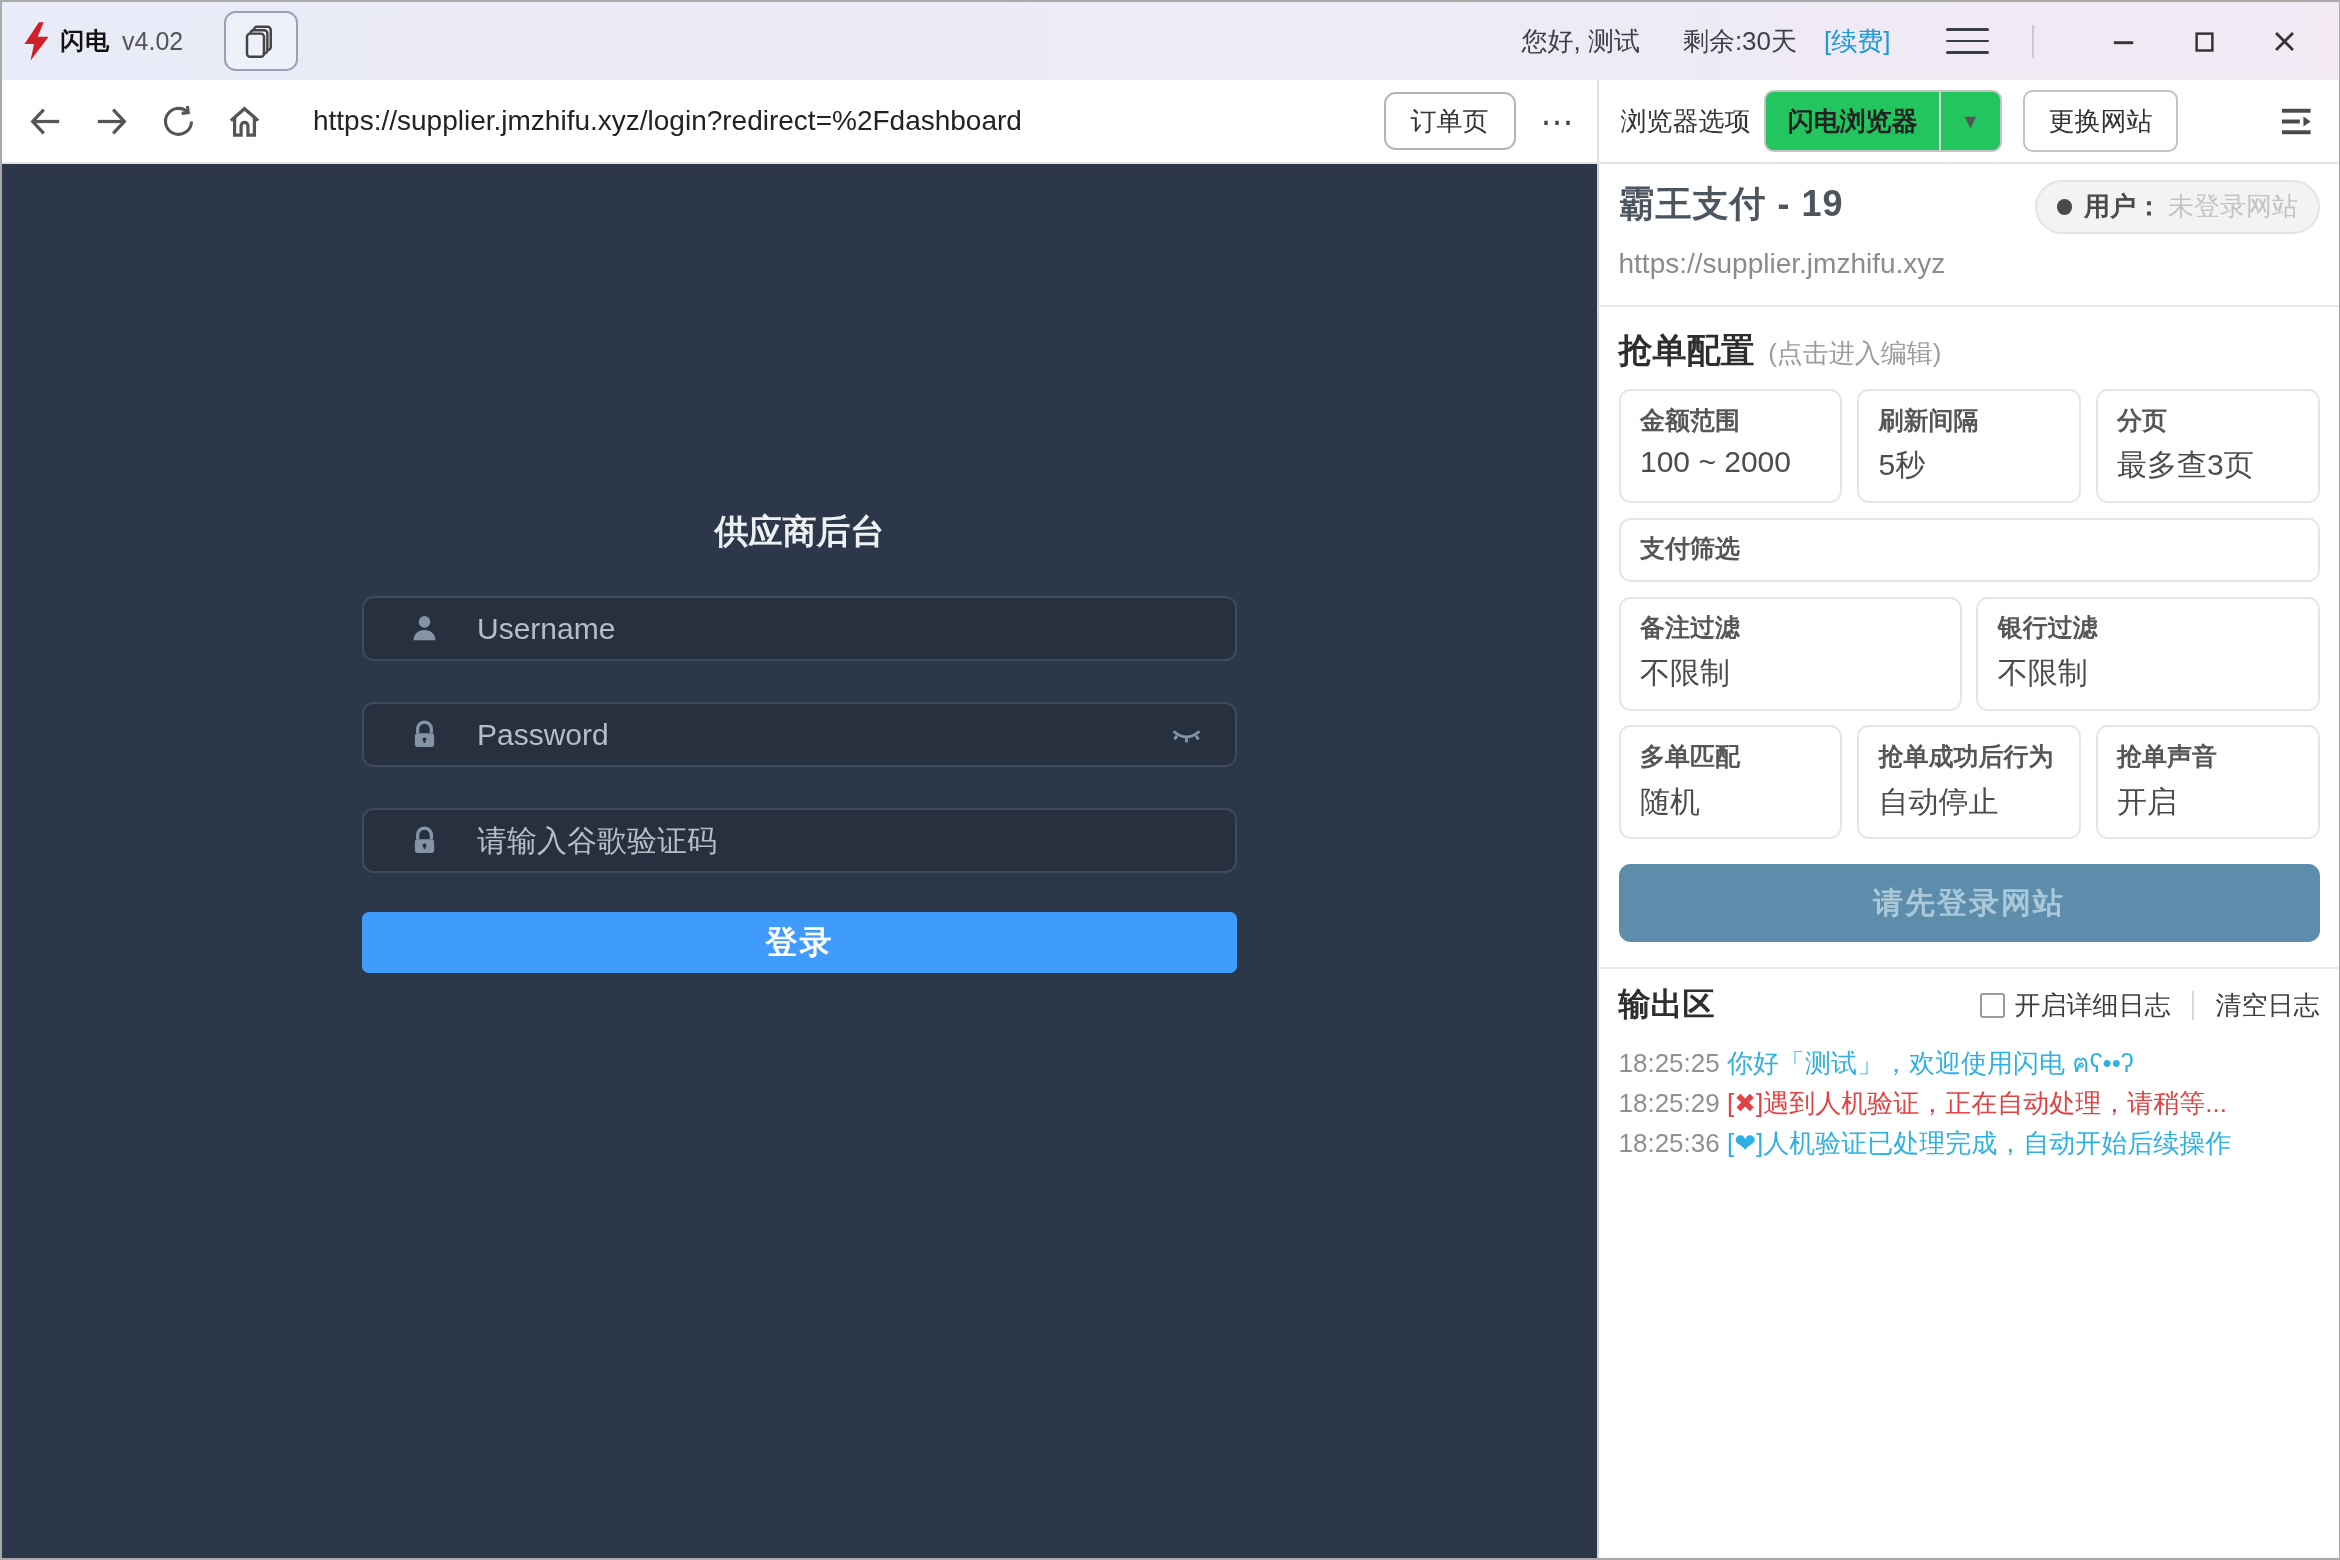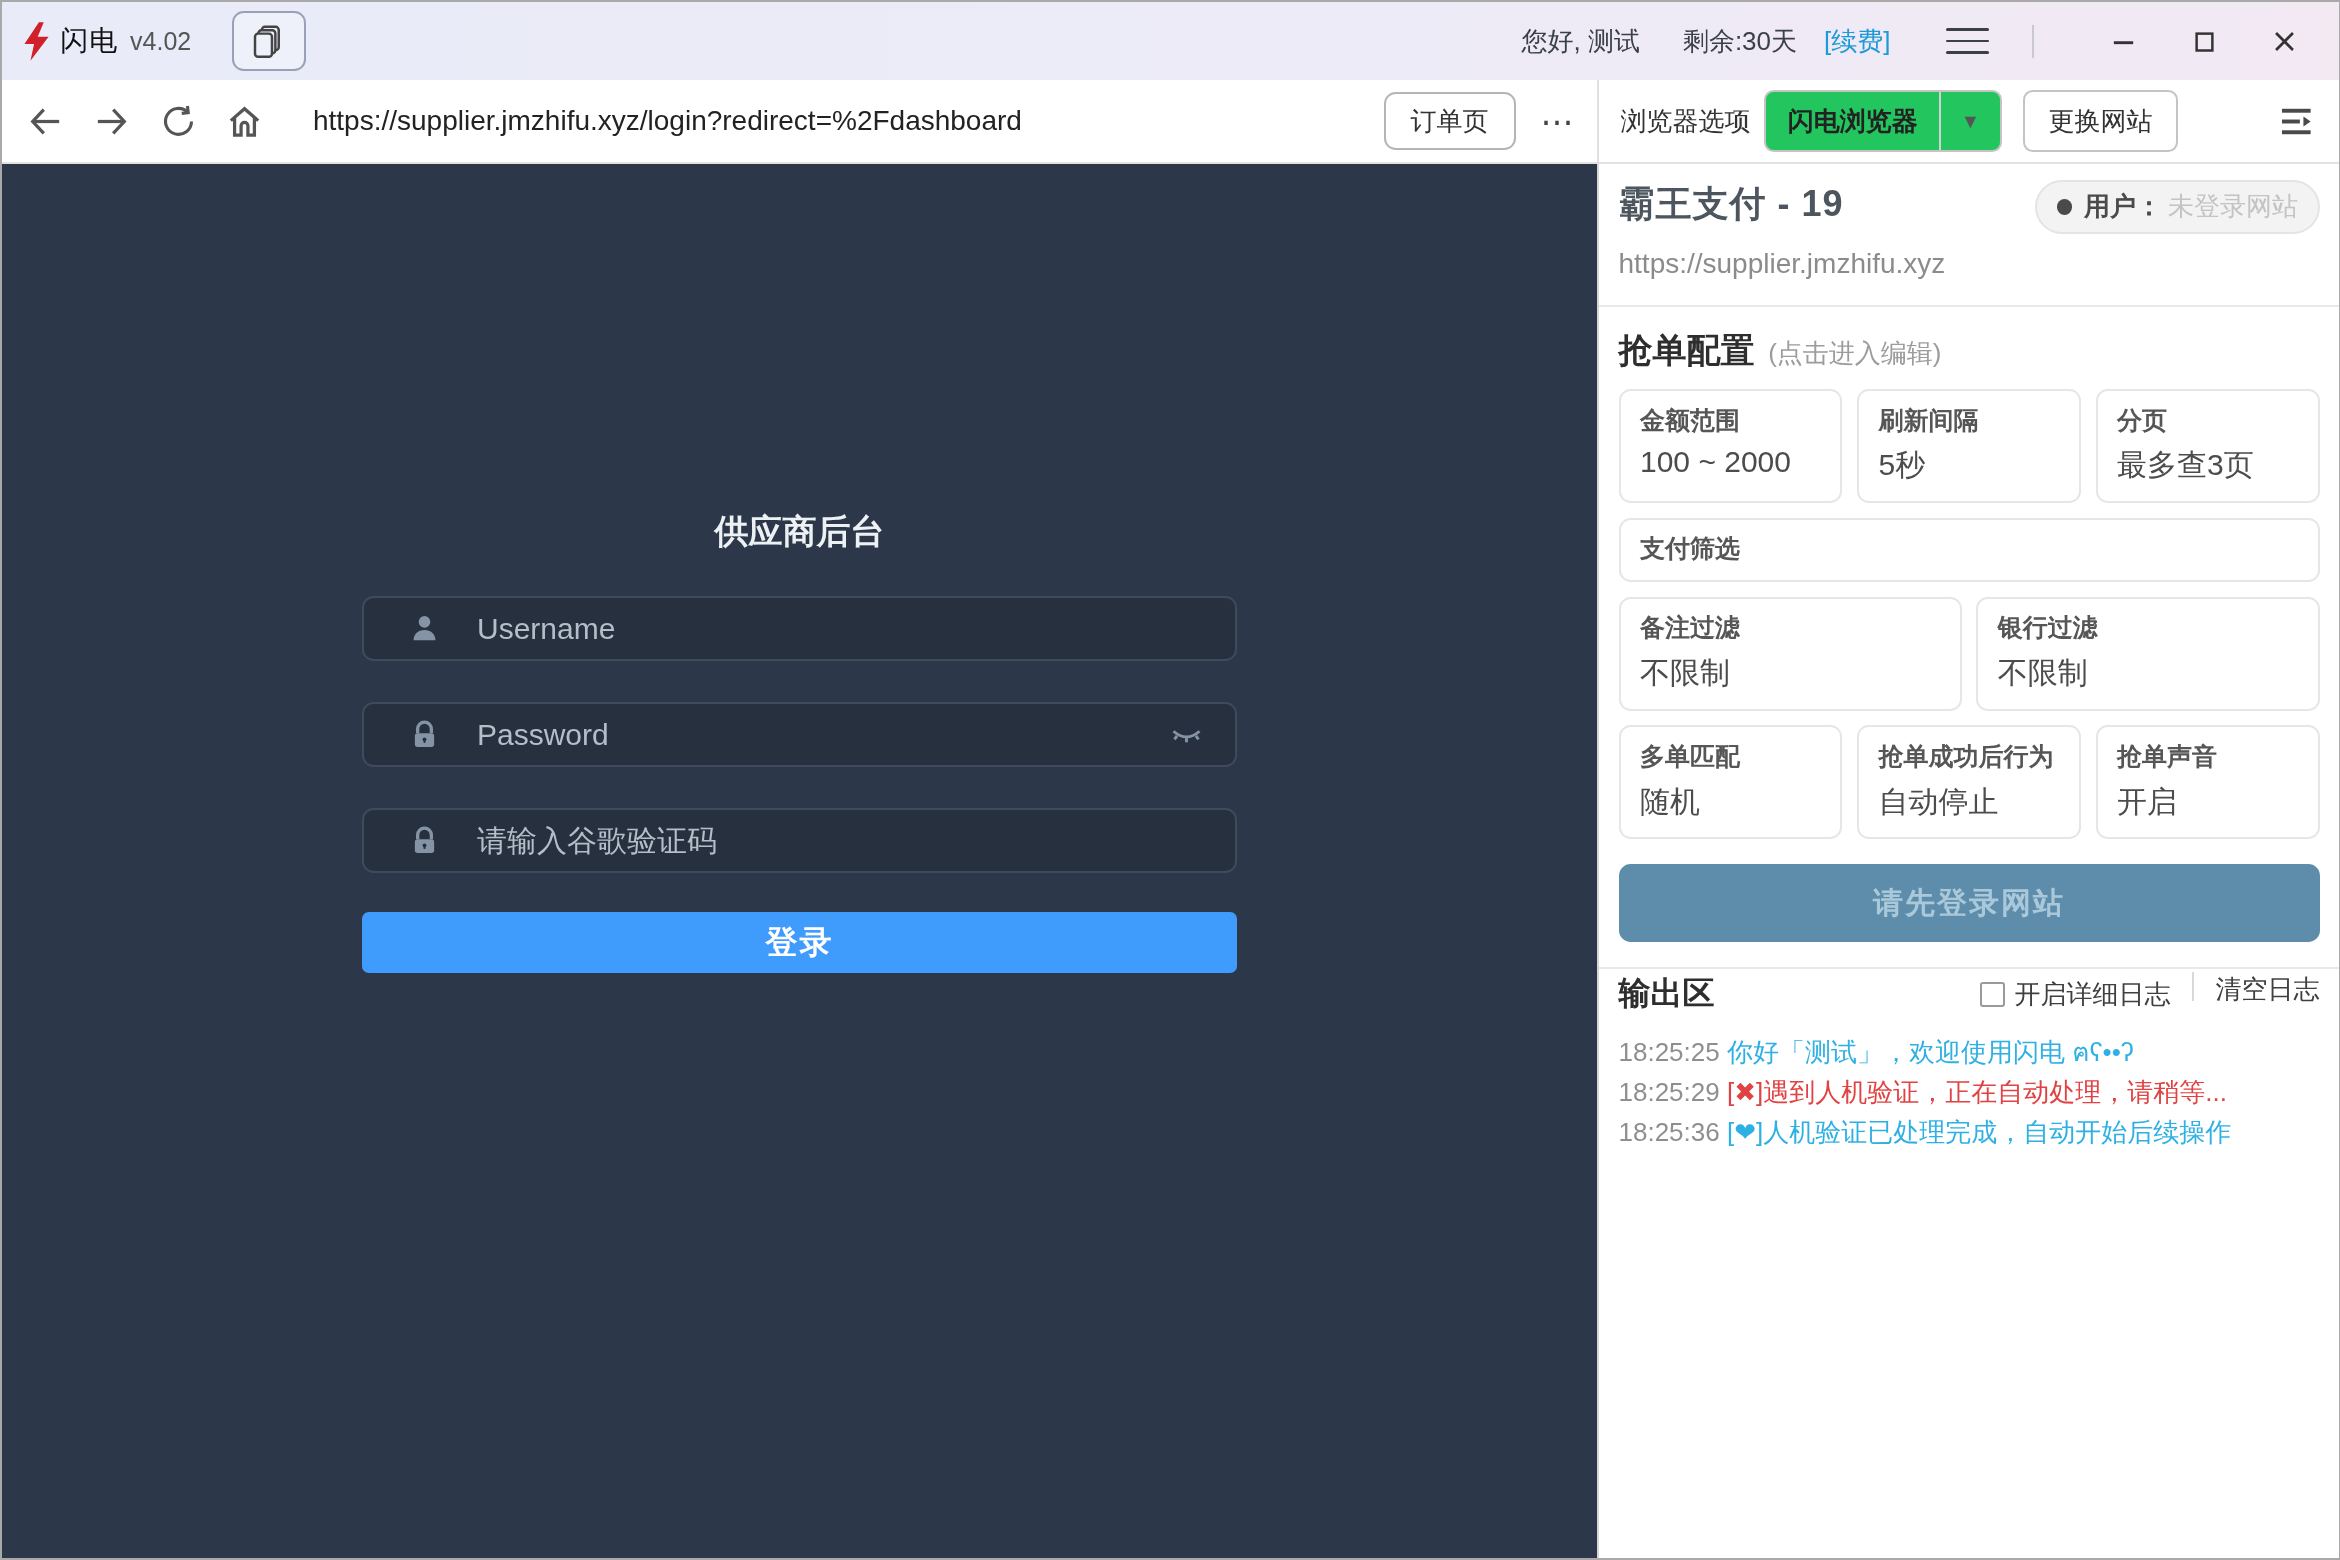--- a/index.html
+++ b/index.html
@@ -6,21 +6,21 @@
   html,body { width:2341px; height:1560px; overflow:hidden; }
   body { font-family:"Liberation Sans","DejaVu Sans",sans-serif; background:#fff; }
 
   .window { width:2341px; height:1560px; display:flex; flex-direction:column; border:2px solid #a9a9a9; }
 
   
   .titlebar { height:78px; flex:0 0 78px; background:linear-gradient(90deg,#e9ebf8 0%,#ecebf7 55%,#f2e9f3 100%);
     display:flex; align-items:center; padding:0 25px 0 19.5px; }
   .tb-left { display:flex; align-items:center; gap:9.8px; }
   .bolt { width:29px; height:39px; }
-  .app-name { font-size:28px; font-weight:normal; color:#111; letter-spacing:1px; }
+  .app-name { font-size:24px; font-weight:bold; color:#111; letter-spacing:1px; }
   .app-version { font-size:25px; color:#555; margin-left:2px; }
   .tabs-btn { margin-left:31px; width:74px; height:60px; background:#eef0fa; border:2px solid #9aa0b8; border-radius:11.7px;
     display:flex; align-items:center; justify-content:center; cursor:pointer; }
   .tb-right { margin-left:auto; display:flex; align-items:center; gap:0; }
   .tb-greeting { font-size:26px; color:#3a3f4a; }
   .tb-remaining { font-size:26px; color:#3a3f4a; margin-left:43px; }
   .tb-renew { font-size:26px; color:#1d9ad8; margin-left:27px; text-decoration:none; cursor:pointer; }
   .tb-menu { margin-left:55px; width:43px; height:39px; display:flex; flex-direction:column; justify-content:center; gap:8.8px; cursor:pointer; }
   .tb-menu i { display:block; height:2.9px; background:#3a3f4a; border-radius:2px; }
   .tb-sep { width:2px; height:33px; background:#c9c9d4; margin:0 39px 0 43px; }
@@ -86,21 +86,21 @@
   .config-subtitle { font-size:26px; color:#9c9c9c; margin-left:13.7px; }
 
   .card-row { display:flex; gap:14.6px; margin-top:14.6px; }
   .card { flex:1; border:2px solid #e6e6e6; border-radius:11.7px; background:#fff; padding:12.7px 19.5px 14.6px; min-width:0; }
   .card .c-label { font-size:25px; font-weight:bold; color:#565656; }
   .card .c-value { font-size:30px; color:#4c4c4c; margin-top:8.8px; white-space:nowrap; }
 
   .need-login-btn { margin-top:25px; height:78px; background:#5e8dab; border:none; border-radius:11.7px;
     color:#a9c8da; font-size:30px; font-weight:bold; letter-spacing:2px; cursor:default; }
 
-  .output-header { margin-top:3px; display:flex; }
+  .output-header { margin-top:14px; display:flex; align-items:center; }
   .output-title { font-size:32px; font-weight:bold; color:#2e2e2e; }
   .verbose-wrap { margin-left:auto; display:flex; align-items:center; cursor:pointer; }
   .checkbox { width:25px; height:25px; border:2px solid #9a9a9a; border-radius:2.9px; background:#fff; }
   .verbose-label { font-size:26px; color:#3f3f3f; margin-left:9.8px; }
   .out-sep { width:2px; height:29px; background:#d9d9d9; margin:0 21.5px; }
   .clear-log { font-size:26px; color:#3f3f3f; cursor:pointer; }
 
   .log-area { margin-top:15.6px; }
   .log-line { font-size:26px; line-height:40px; white-space:nowrap; overflow:hidden; }
   .log-time { color:#8f8f8f; }

